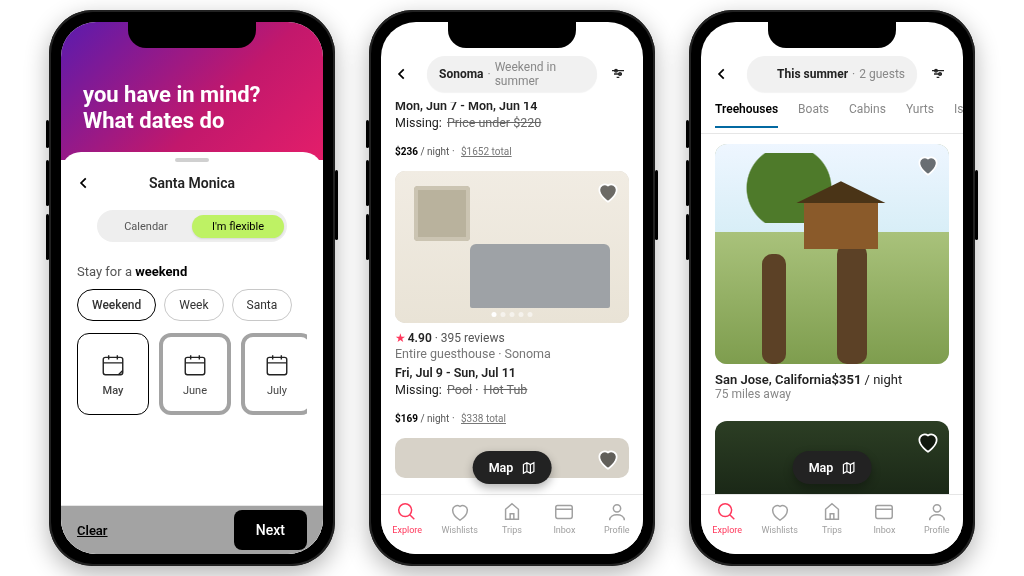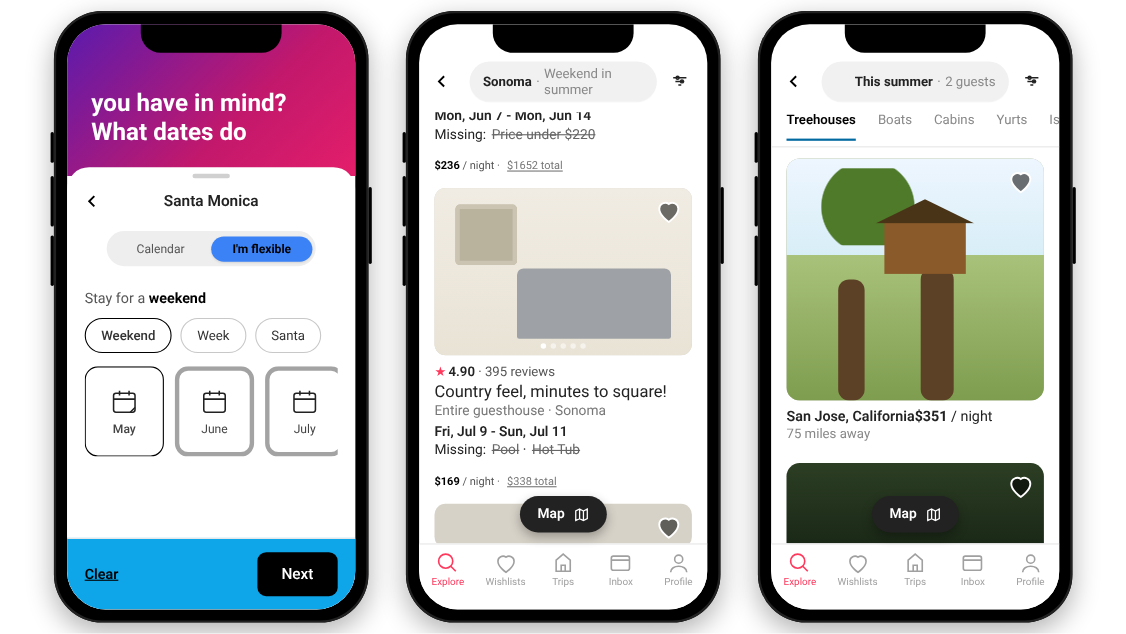--- a/index.html
+++ b/index.html
@@ -27,31 +27,31 @@
   
   .p1-hero{height:138px;background:linear-gradient(135deg,#5a1bae 0%, #c2186c 60%, #e41e6a 100%);padding:60px 22px 0;color:#fff;font-weight:700;font-size:22px;line-height:1.18}
   .p1-sheet{position:relative;margin-top:-8px;background:#fff;border-top-left-radius:20px;border-top-right-radius:20px;height:calc(100% - 130px);padding:14px 16px 1px}
   .p1-handle{position:absolute;top:6px;left:50%;transform:translateX(-50%);width:34px;height:4px;background:#d0d0d0;border-radius:4px}
   .p1-header{display:flex;align-items:center;height:34px}
   .p1-back{width:28px;display:flex;align-items:center;justify-content:flex-start}
   .p1-back svg{width:14px;height:14px;stroke:#000;stroke-width:3;fill:none}
   .p1-title{flex:1;text-align:center;font-weight:600;font-size:14px;color:#222;margin-left:-28px}
   .seg{margin:10px auto 0;width:190px;height:32px;background:var(--chip);border-radius:18px;display:flex;align-items:center;padding:3px;font-size:11px;color:#555}
   .seg div{flex:1;text-align:center;padding:5px 0;border-radius:16px}
-  .seg .on{background:#3b82f6;color:#000;font-weight:700;box-shadow:0 1px 2px rgba(0,0,0,.1)}
+  .seg .on{background:#bef264;color:#000;font-weight:400;box-shadow:0 1px 2px rgba(0,0,0,.1)}
   .sec-label{margin-top:22px;font-size:13px;color:#555}
   .sec-label b{color:#000;font-weight:700}
   .pillrow{display:flex;gap:8px;margin-top:10px}
   .pill{border:1px solid #c8c8c8;border-radius:20px;padding:8px 14px;font-size:12px;color:#333}
   .pill.sel{border:1.5px solid #000;font-weight:500}
   .monthrow{display:flex;gap:10px;margin-top:12px;overflow:hidden}
   .month{width:72px;min-width:72px;height:82px;border:4px solid #a3a3a3;border-radius:12px;display:flex;flex-direction:column;align-items:center;justify-content:center;gap:6px;font-size:11px;color:#444}
   .month.sel{border:1.5px solid #000;font-weight:500}
   .cal-ic{width:26px;height:26px;stroke:#222;stroke-width:1.3;fill:none}
-  .p1-footer{position:absolute;bottom:0;left:0;right:0;height:65px;border-top:1px solid var(--line);display:flex;align-items:center;justify-content:space-between;padding:0 16px;background:#0ea5e9}
+  .p1-footer{position:absolute;bottom:0;left:0;right:0;height:49px;border-top:1px solid var(--line);display:flex;align-items:center;justify-content:space-between;padding:0 16px;background:#a3a3a3}
   .clearbtn{font-size:13px;text-decoration:underline;font-weight:600;color:#000}
   .nextbtn{background:#000;color:#fff;font-size:14px;font-weight:500;padding:12px 22px;border-radius:8px}
 
   
   .topbar{height:56px;margin-top:24px;display:flex;align-items:center;padding:0 14px;gap:10px}
   .back2{width:22px;display:flex;align-items:center}
   .back2 svg{width:14px;height:14px;stroke:#000;stroke-width:3;fill:none}
   .searchpill{flex:1;height:36px;background:#f1f1f1;border-radius:22px;display:flex;align-items:center;justify-content:flex-end;font-size:12px;color:#222;gap:4px;padding:0 12px;box-shadow:0 1px 1px rgba(0,0,0,.05)}
   .searchpill .sub{color:#888}
   .filter-ic{width:22px;height:22px;display:flex;align-items:center;justify-content:center}
@@ -239,21 +239,20 @@
               <span></span>
               <span></span>
               <span></span>
               <span></span>
             </div>
         </div>
         <div class="rating-line">
           <span class="star">★</span><span class="num">4.90</span>
           <span> · </span><span>395 reviews</span>
         </div>
-        <div class="title-line">Country feel, minutes to square!</div>
         <div class="type-line">Entire guesthouse · Sonoma</div>
         <div class="dates-line" style="margin-top:4px">Fri, Jul 9 - Sun, Jul 11</div>
         <div class="missing-line">
           <span>Missing:</span>
           <span class="strike">Pool</span>
           <span> · </span>
           <span class="strike">Hot Tub</span>
         </div>
         <div class="price-line">
           <span class="p">$169</span>

